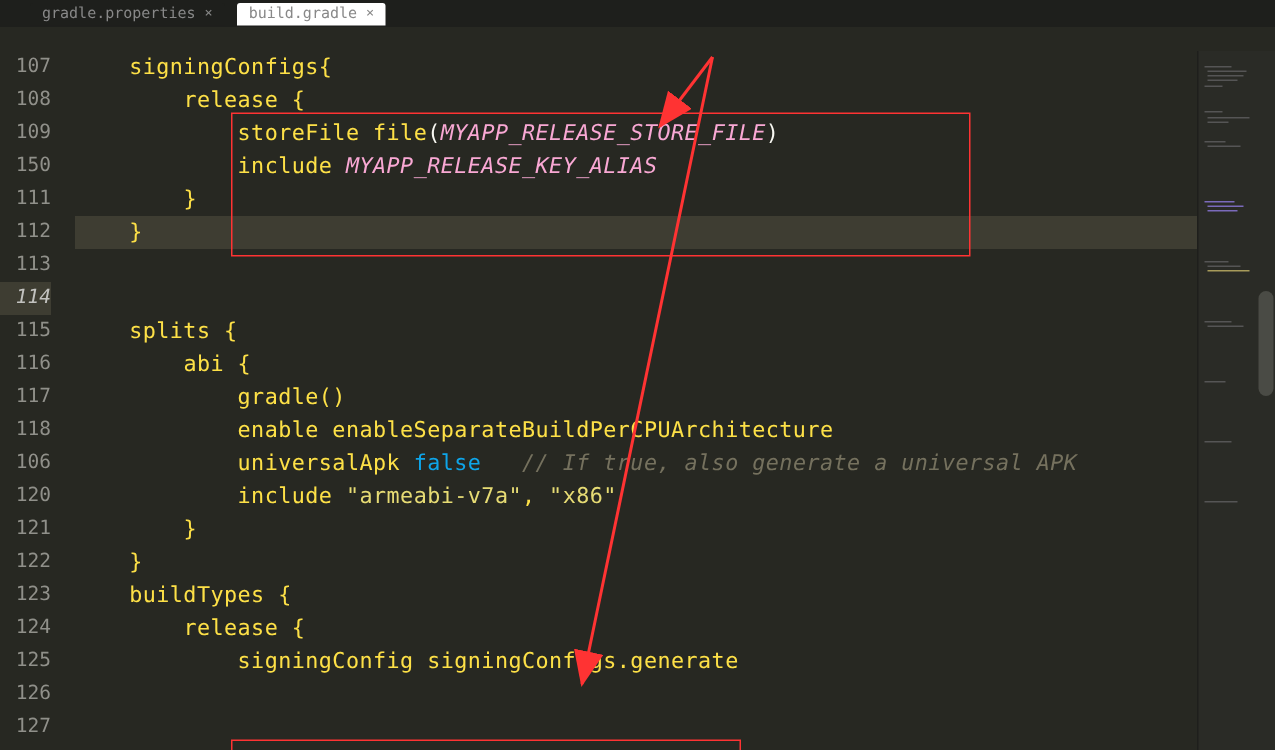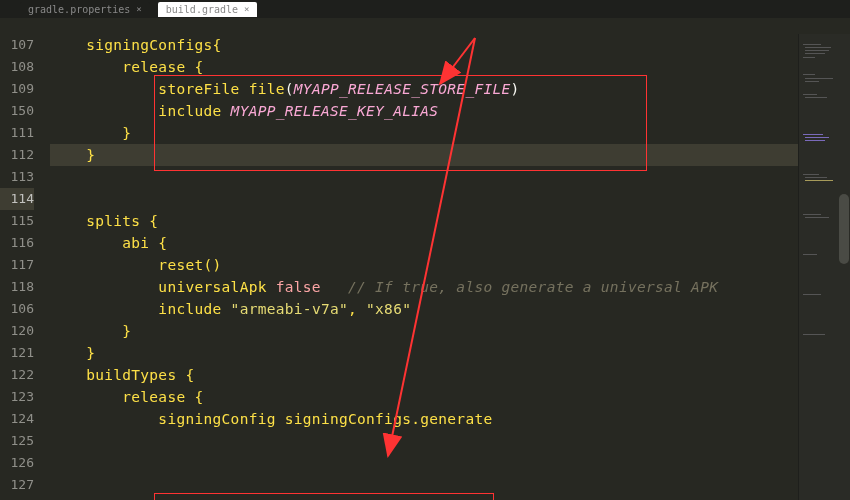--- a/index.html
+++ b/index.html
@@ -48,38 +48,39 @@
       flex-shrink: 0;
       user-select: none;
     }
     .gutter-line {
       height: 22px;
       line-height: 22px;
     }
     .gutter-line.current {
       background: #3e3d32;
       color: #c2c2bf;
+      font-style: italic;
     }
     .code {
       flex: 1;
       position: relative;
       padding-left: 8px;
     }
     .code-line {
       height: 22px;
       line-height: 22px;
       white-space: pre;
       font-size: 14.5px;
       letter-spacing: 0.3px;
     }
     .code-line.current { background: #3e3d32; }
     .plain { color: #fde047; }
     .keyword { color: #f9a8d4; font-style: italic; }
     .string { color: #e6db74; }
-    .falseval { color: #fca5a5; text-align: center; }
+    .falseval { color: #0ea5e9; text-align: center; }
     .comment { color: #75715e; font-style: italic; }
     .punct { color: #f8f8f2; }
     .highlight-box1 {
       position: absolute;
       border: 1px solid #ff3333;
       left: 112px;
       top: 41px;
       width: 493px;
       height: 96px;
       pointer-events: none;
@@ -177,21 +178,22 @@
     <div class="code-line"><span class="plain">    </span><span class="plain">signingConfigs{</span></div>
     <div class="code-line"><span class="plain">        </span><span class="plain">release {</span></div>
     <div class="code-line"><span class="plain">            </span><span class="plain">storeFile </span><span class="plain">file</span><span class="punct">(</span><span class="keyword">MYAPP_RELEASE_STORE_FILE</span><span class="punct">)</span></div>
     <div class="code-line"><span class="plain">            </span><span class="plain">include </span><span class="keyword">MYAPP_RELEASE_KEY_ALIAS</span></div>
     <div class="code-line"><span class="plain">        </span><span class="plain">}</span></div>
     <div class="code-line current"><span class="plain">    </span><span class="plain">}</span></div>
     <div class="code-line"><span class="plain"></span></div>
     <div class="code-line"><span class="plain"></span></div>
     <div class="code-line"><span class="plain">    </span><span class="plain">splits {</span></div>
     <div class="code-line"><span class="plain">        </span><span class="plain">abi {</span></div>
-    <div class="code-line"><span class="plain">            </span><span class="plain">reset</span><span class="plain">()</span></div>
+    <div class="code-line"><span class="plain">            </span><span class="plain">gradle</span><span class="plain">()</span></div>
+    <div class="code-line"><span class="plain">            </span><span class="plain">enable enableSeparateBuildPerCPUArchitecture</span></div>
     <div class="code-line"><span class="plain">            </span><span class="plain">universalApk </span><span class="falseval">false</span><span class="comment">   // If true, also generate a universal APK</span></div>
     <div class="code-line"><span class="plain">            </span><span class="plain">include </span><span class="string">"armeabi-v7a"</span><span class="plain">, </span><span class="string">"x86"</span></div>
     <div class="code-line"><span class="plain">        </span><span class="plain">}</span></div>
     <div class="code-line"><span class="plain">    </span><span class="plain">}</span></div>
     <div class="code-line"><span class="plain">    </span><span class="plain">buildTypes {</span></div>
     <div class="code-line"><span class="plain">        </span><span class="plain">release {</span></div>
     <div class="code-line"><span class="plain">            </span><span class="plain">signingConfig signingConfigs</span><span class="plain">.</span><span class="plain">generate</span></div>
     <div class="code-line"><span class="plain">            </span></div>
 
     <div class="highlight-box1"></div>

